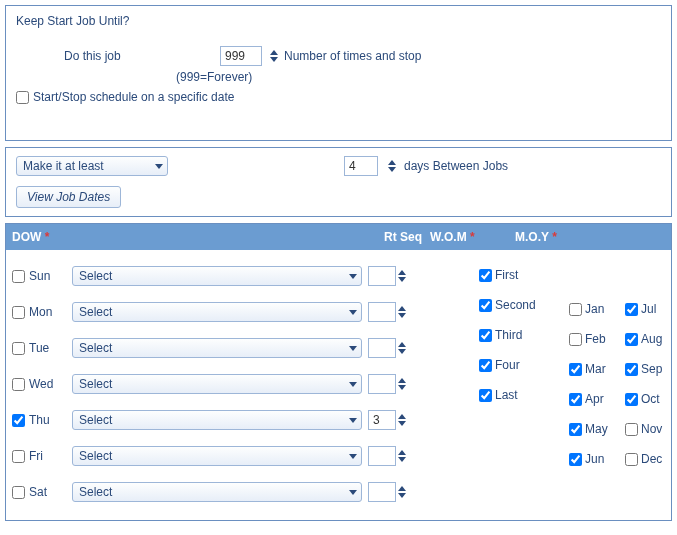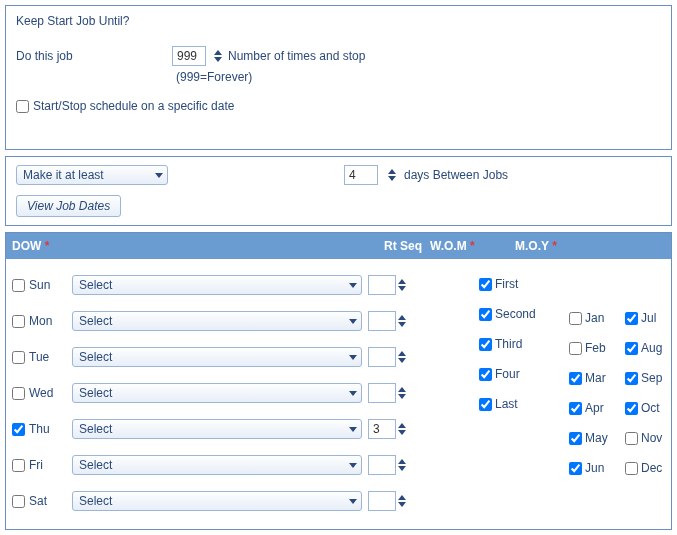--- a/index.html
+++ b/index.html
@@ -21,24 +21,25 @@
   .panel-title {
     font-size: 12px;
     color: #2b4a7a;
     margin-bottom: 18px;
   }
   .job-row {
     display: flex;
     align-items: center;
     gap: 6px;
     margin-bottom: 10px;
+    margin-left: 48px;
   }
   .job-row .lbl { width: 150px; }
   .num-input {
-    width: 34px;
+    width: 42px;
     height: 20px;
     border: 1px solid #9db6d8;
     font-size: 12px;
     padding: 0 4px;
     color: #333;
     background: #fff;
   }
   .spinner {
     display: flex;
     flex-direction: column;
@@ -46,21 +47,21 @@
   }
   .spinner span {
     width: 0; height: 0;
     border-left: 4px solid transparent;
     border-right: 4px solid transparent;
     cursor: pointer;
   }
   .spinner .up { border-bottom: 5px solid #2b4a7a; margin-bottom: 2px; }
   .spinner .dn { border-top: 5px solid #2b4a7a; }
   .note { font-size: 12px; color: #2b4a7a; }
-  .sub-note { font-size: 12px; color: #2b4a7a; margin-left: 160px; margin-top:-6px; margin-bottom:15px;}
+  .sub-note { font-size: 12px; color: #2b4a7a; margin-left: 160px; margin-top:-6px; margin-bottom:6px;}
   .chk-row { display:flex; align-items:center; gap:4px; margin-top:3px; }
   input[type=checkbox] {
     width:13px; height:13px; margin:0;
   }
   .btn {
     display:inline-block;
     background: linear-gradient(#fdfefe,#e7eef8);
     border:1px solid #9db6d8;
     border-radius:3px;
     padding:3px 10px;

